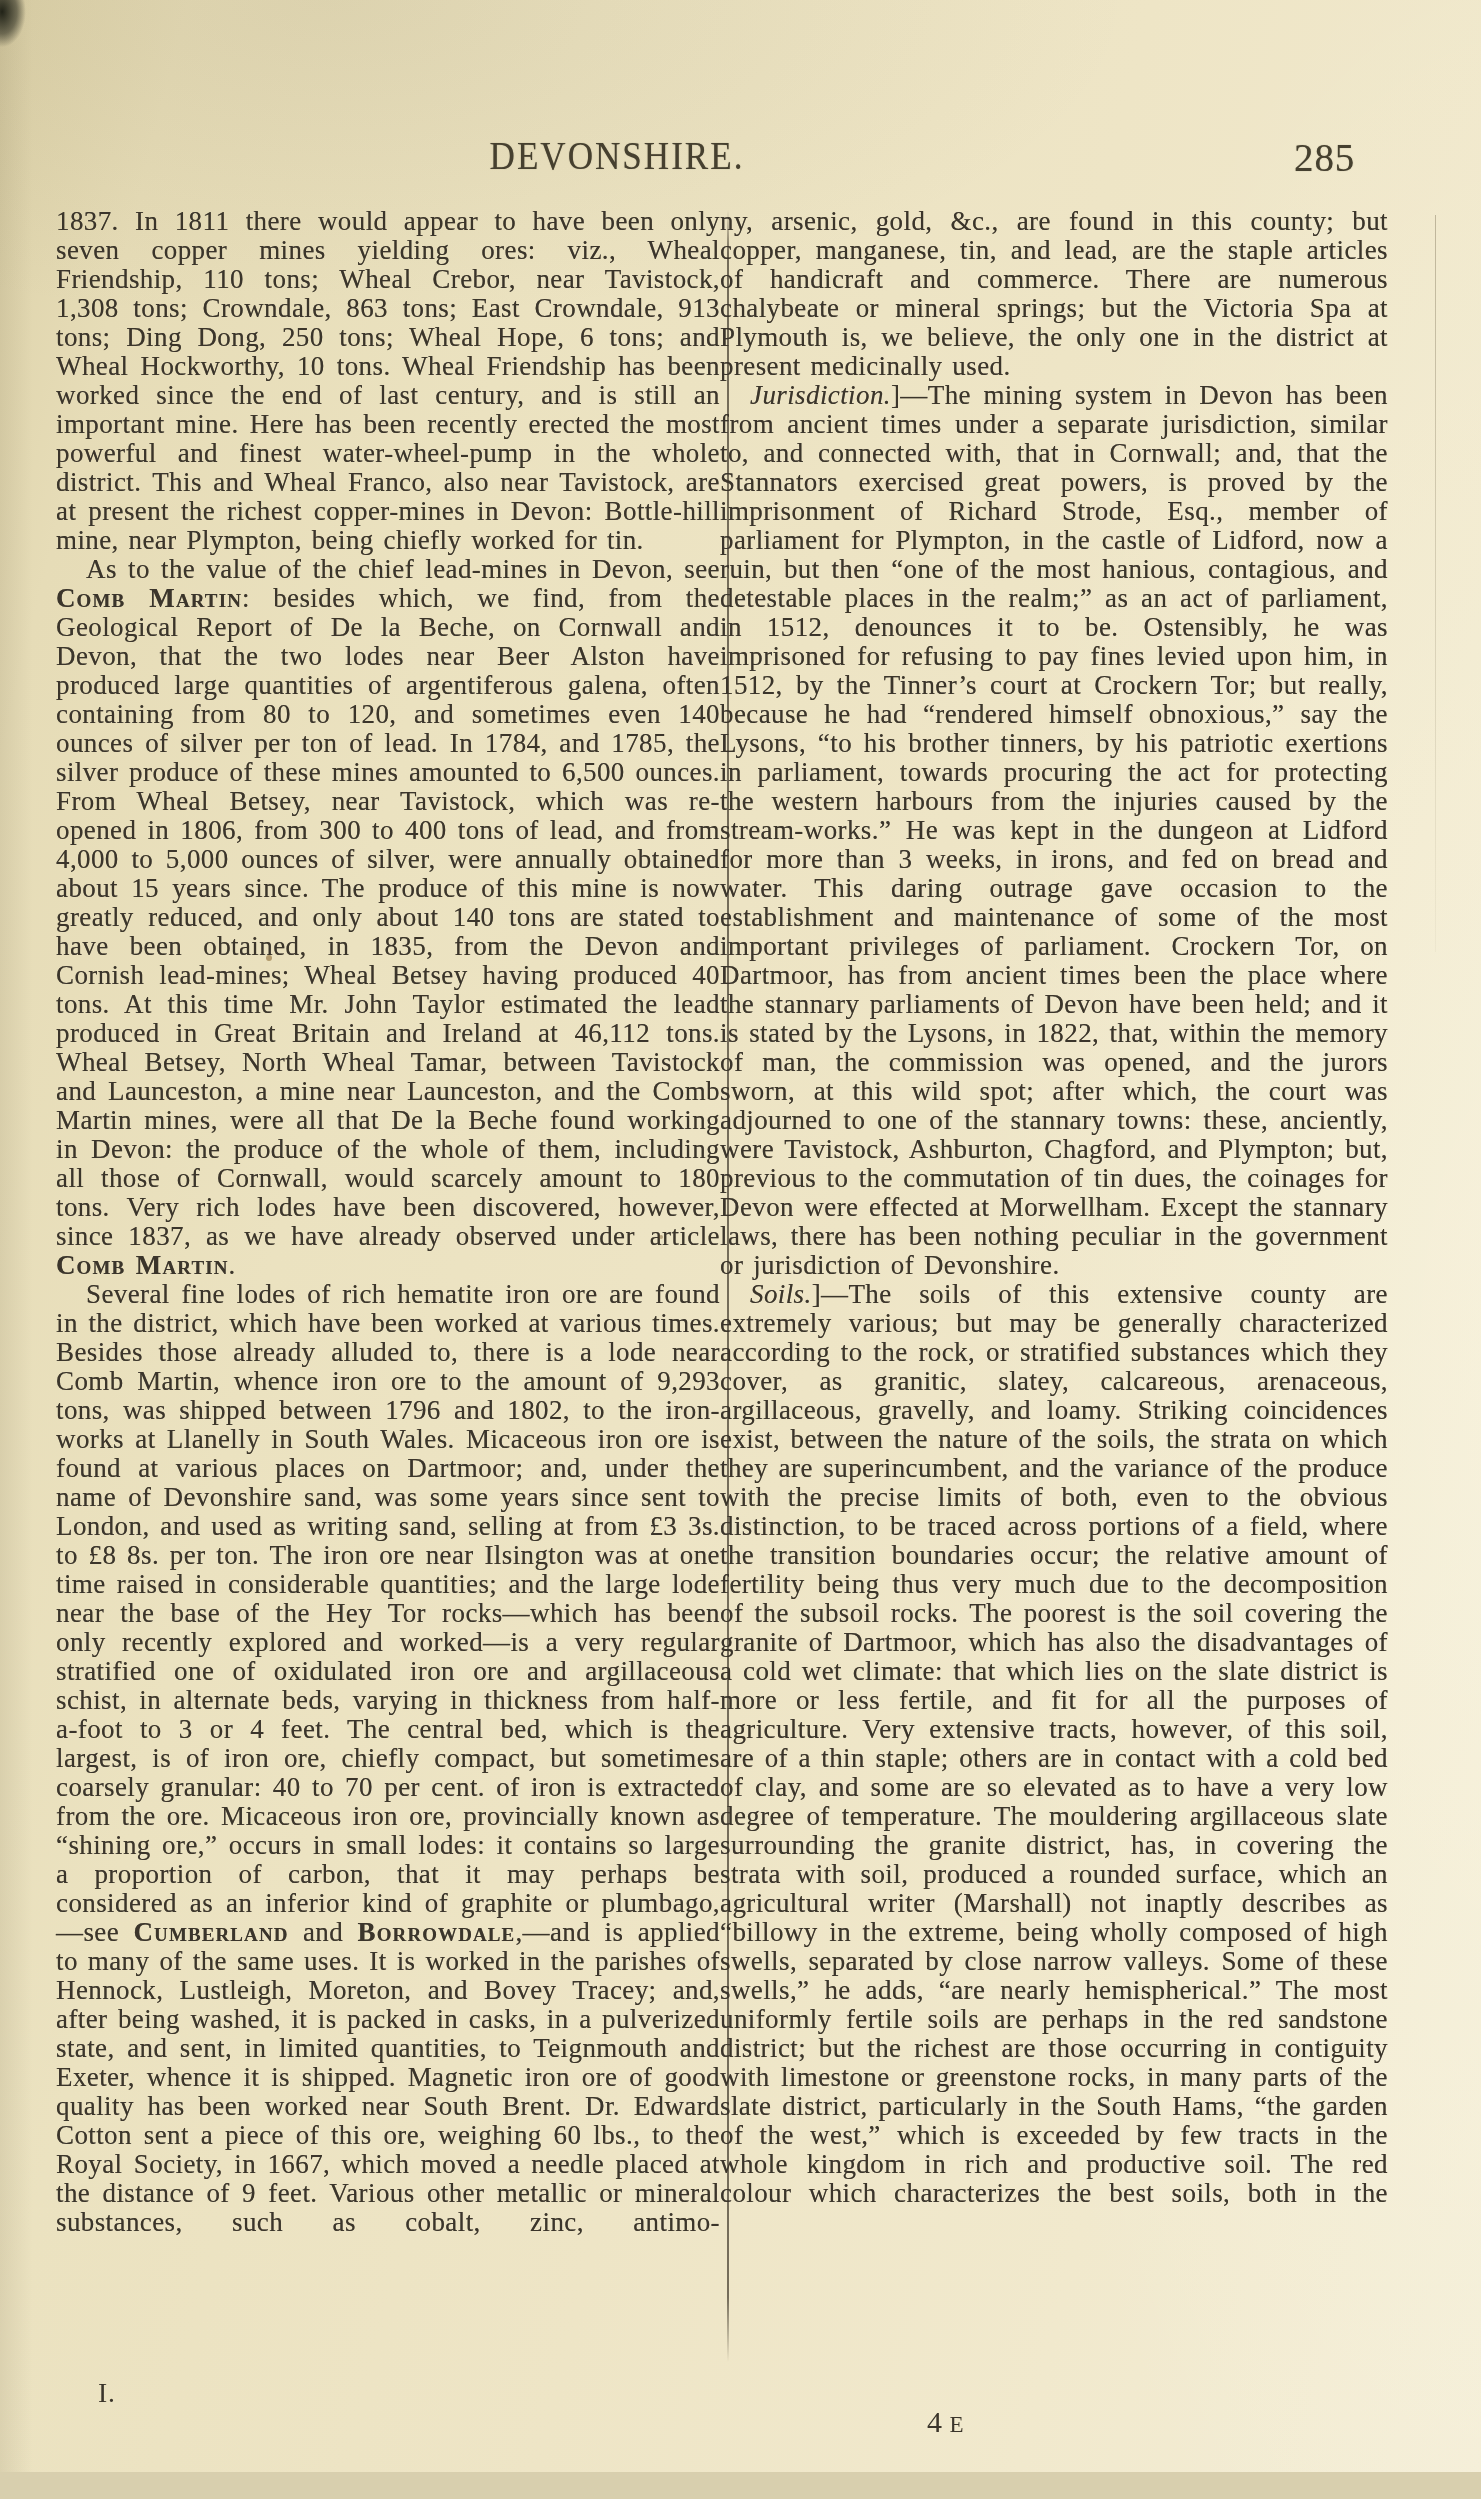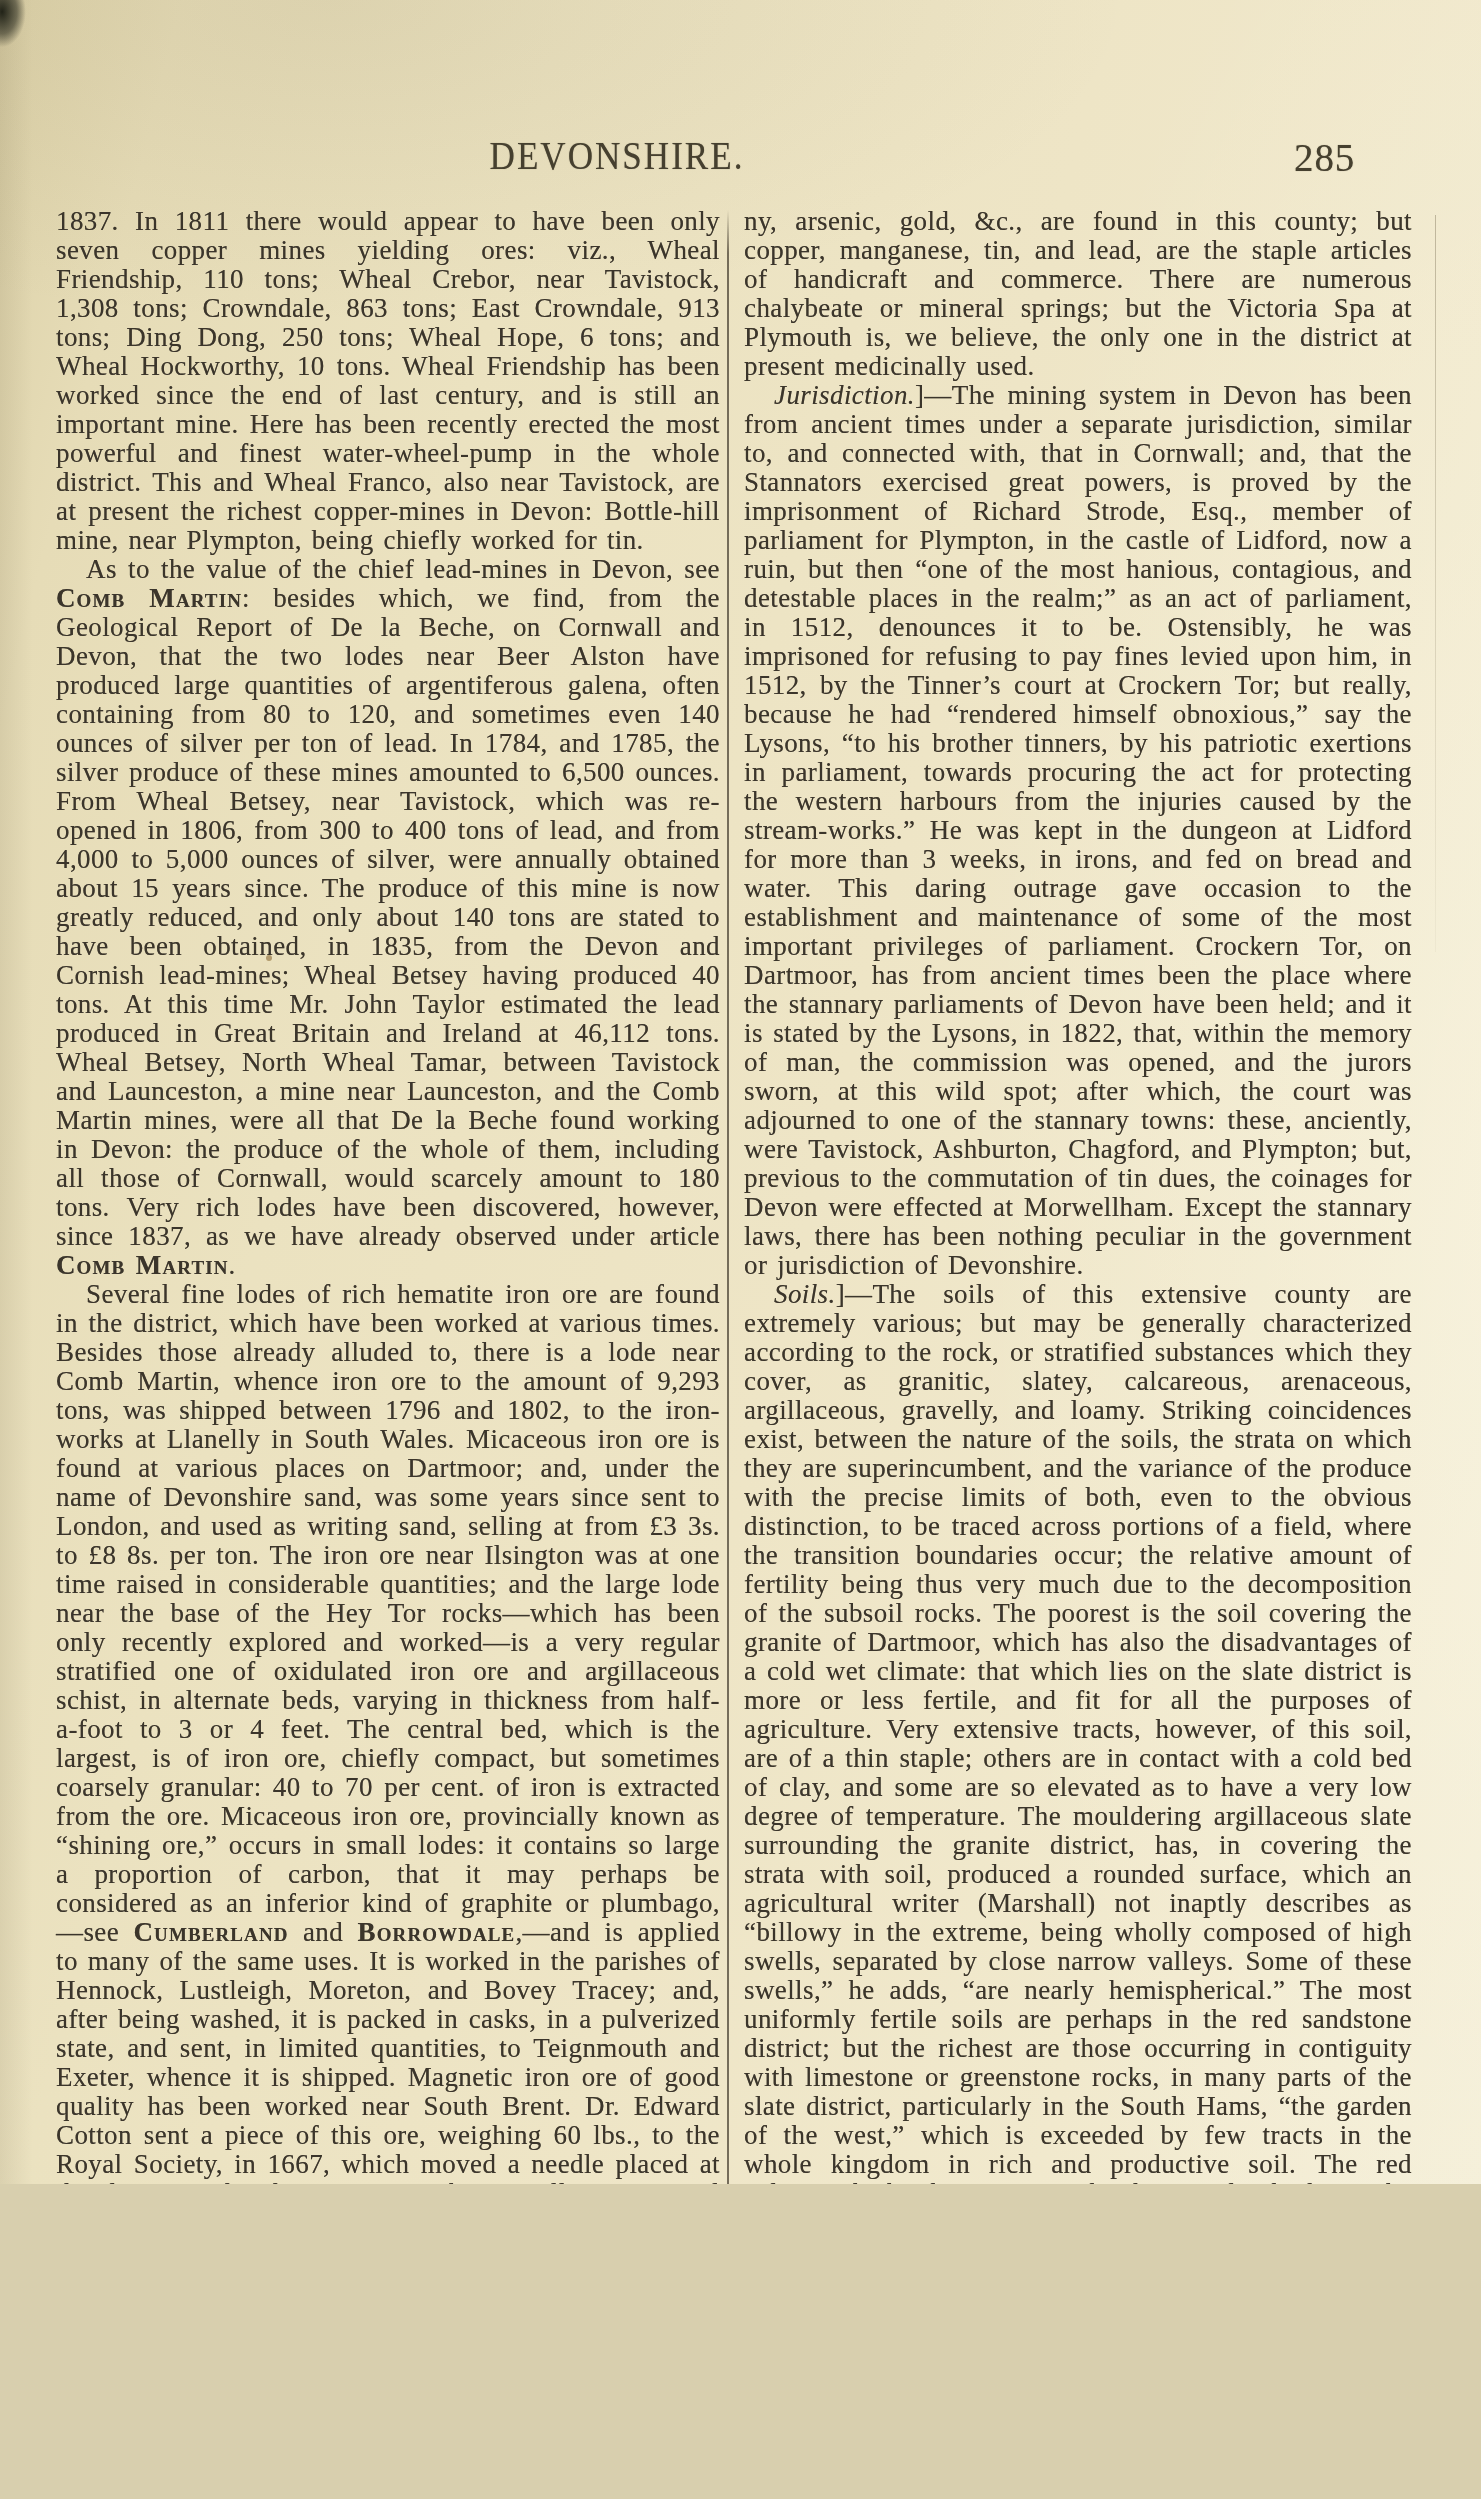--- a/index.html
+++ b/index.html
@@ -1,17 +1,17 @@
 <!DOCTYPE html>
 <html style="font-size:14px"><head>
 <meta charset="utf-8">
 <style>
   html,body{margin:0;padding:0;background:#d8cfae;}
   .page{
-    position:relative;width:1482px;height:2184px;overflow:hidden;
+    position:relative;width:1482px;height:2472px;overflow:hidden;
     font-family:"Liberation Serif",serif;
     background:linear-gradient(104deg,#dcd1a8 0%,#e6dcb7 9%,#ebe2c0 28%,#eee5c6 55%,#f1e9cd 78%,#f4eed7 100%);
   }
   .page::before{
     content:'';position:absolute;inset:0;pointer-events:none;
     background:
       radial-gradient(1154px 462px at 22% 0%, rgba(118,106,72,0.10), transparent 70%),
       radial-gradient(799px 2042px at 104% 55%, rgba(255,253,240,0.34), transparent 72%),
       linear-gradient(90deg, rgba(120,108,76,0.14), transparent 2.2%);
   }
@@ -27,21 +27,21 @@
   .page-number{
     position:absolute;top:135px;left:1294px;font-size:39px;color:#46402f;
     text-shadow:0 0 0.9px rgba(70,64,47,0.5);letter-spacing:0.9px;
   }
   .col{
     position:absolute;top:207px;text-align:justify;
     font-size:27px;line-height:29px;letter-spacing:0.4px;word-spacing:2.7px;
     color:#3b352b;text-shadow:0 0 0.6px rgba(59,53,43,0.55);
   }
   .col.left{left:56px;width:664px;}
-  .col.right{left:744px;width:668px;}
+  .col.right{left:720px;width:668px;}
   .para{margin:0;padding:0;}
   .para.indent{text-indent:30px;}
   .para.jlast{text-align-last:justify;}
   .sc{font-variant:small-caps;letter-spacing:1.1px;font-weight:bold;}
   .i{font-style:italic;}
   .column-rule{
     position:absolute;left:727px;top:210px;width:1.8px;height:2152px;
     background:linear-gradient(180deg, rgba(70,62,48,0) 0%, rgba(70,62,48,0.72) 2%, rgba(70,62,48,0.72) 97%, rgba(70,62,48,0) 100%);
   }
   .edge-line{

